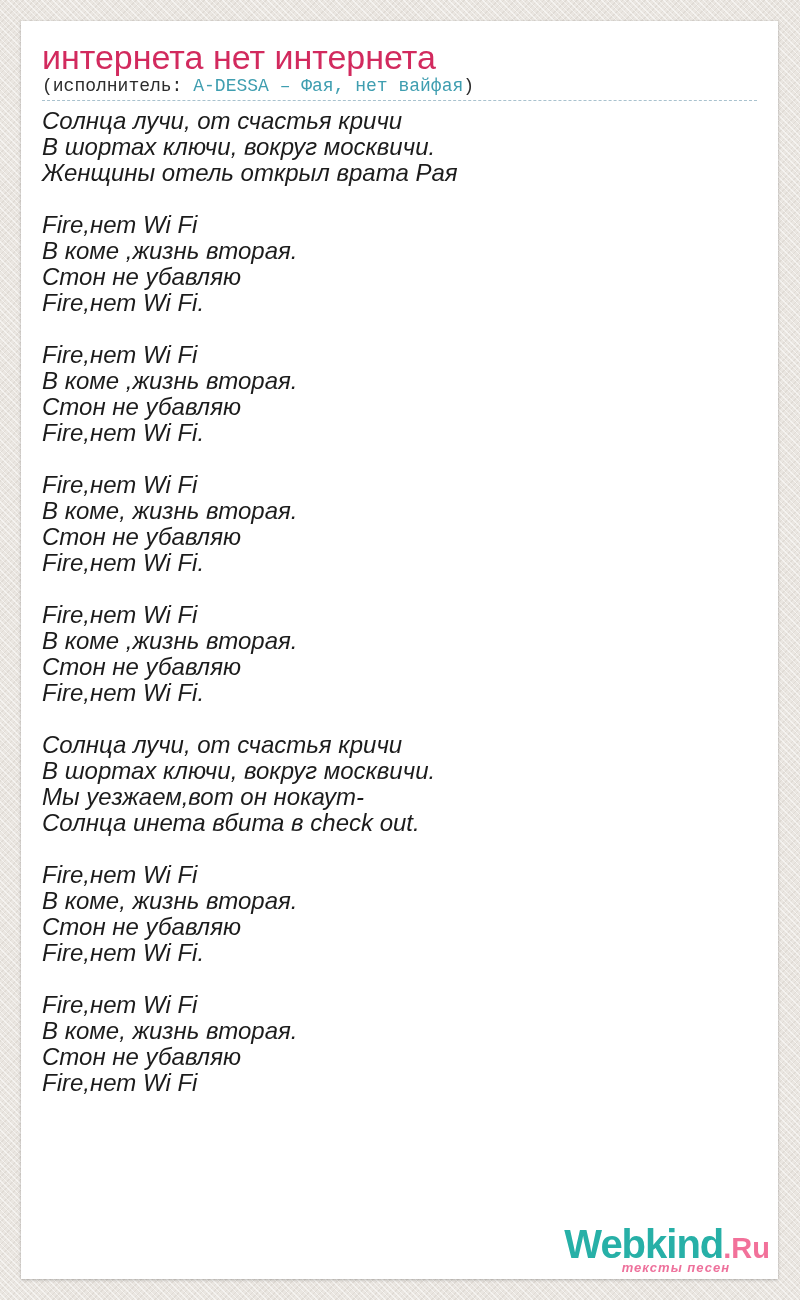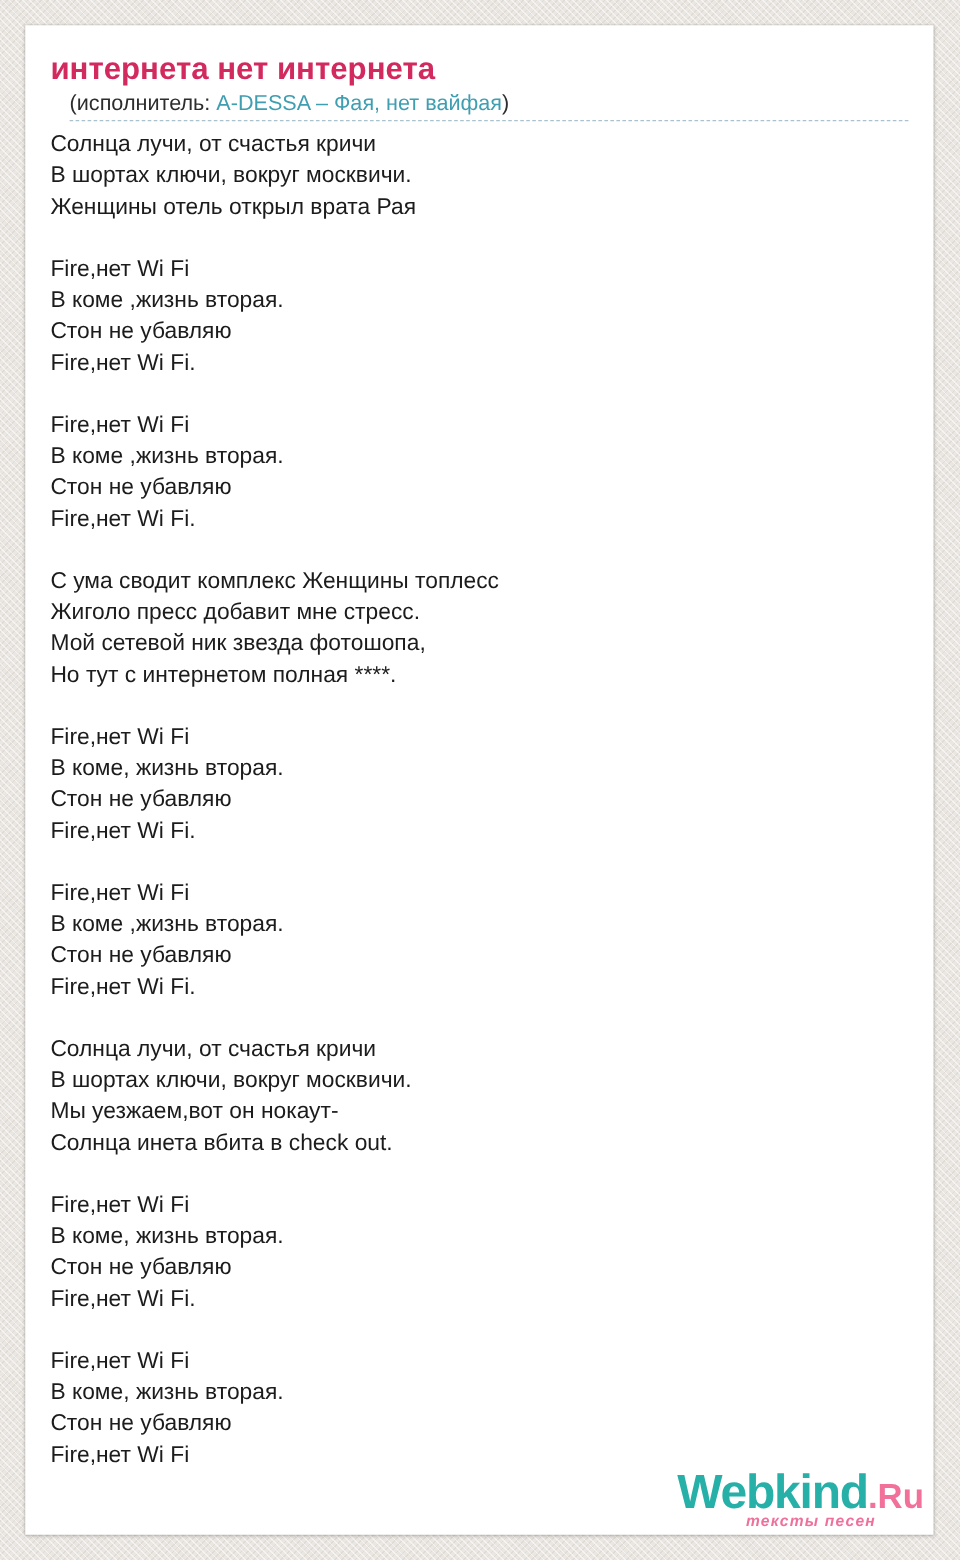--- a/index.html
+++ b/index.html
@@ -26,30 +26,30 @@
       repeating-linear-gradient(45deg, rgba(255,255,255,0.55) 0px, rgba(255,255,255,0.55) 1px, transparent 1px, transparent 4px),
       repeating-linear-gradient(135deg, rgba(186,178,168,0.22) 0px, rgba(186,178,168,0.22) 1px, transparent 1px, transparent 4px);
   }
   .card{
     position:absolute;left:21px;top:21px;width:757px;height:1258px;
     background:var(--card-background);
     box-shadow:0 1px 3px rgba(0,0,0,0.22), 0 0 1px rgba(0,0,0,0.15);
     padding:22px 21px 0 21px;
   }
   h1.song-title{
-    margin:0;font-size:26px;line-height:28px;font-weight:700;
+    margin:0;font-size:34px;line-height:28px;font-weight:400;
     color:var(--title);
   }
   .artist-line{
-    margin:4px 0 0 16px;font-size:18px;line-height:22px;color:#2d2d2d;
-    padding-bottom:3px;border-bottom:1px dashed var(--separator-dashed);
+    margin:4px 0 0 0;font-size:18px;line-height:22px;color:#2d2d2d;
+    padding-bottom:3px;border-bottom:1px dashed var(--separator-dashed);font-family:Liberation Mono, monospace;
   }
   .artist-link{color:var(--artist-link);text-decoration:none;cursor:pointer;}
   .lyrics{
-    margin-top:7px;font-size:19px;line-height:26px;color:var(--lyrics-text);
+    margin-top:7px;font-size:24px;line-height:26px;color:var(--lyrics-text);font-style:italic;
   }
   .stanza{margin:0 0 26px 0;}
   .stanza:last-child{margin-bottom:0;}
   .lyric-line{min-height:26px;white-space:pre-wrap;}
   .logo{
     position:absolute;right:8px;bottom:5px;text-align:right;line-height:1;
     cursor:pointer;
   }
   .logo-line{white-space:nowrap;}
   .logo-main{
@@ -92,26 +92,20 @@
           <div class="lyric-line">Стон не убавляю</div>
           <div class="lyric-line">Fire,нет Wi Fi.</div>
         </div>
         <div class="stanza">
           <div class="lyric-line">Fire,нет Wi Fi</div>
           <div class="lyric-line">В коме ,жизнь вторая.</div>
           <div class="lyric-line">Стон не убавляю</div>
           <div class="lyric-line">Fire,нет Wi Fi.</div>
         </div>
         <div class="stanza">
-          <div class="lyric-line">С ума сводит комплекс Женщины топлесс</div>
-          <div class="lyric-line">Жиголо пресс добавит мне стресс.</div>
-          <div class="lyric-line">Мой сетевой ник звезда фотошопа,</div>
-          <div class="lyric-line">Но тут с интернетом полная ****.</div>
-        </div>
-        <div class="stanza">
           <div class="lyric-line">Fire,нет Wi Fi</div>
           <div class="lyric-line">В коме, жизнь вторая.</div>
           <div class="lyric-line">Стон не убавляю</div>
           <div class="lyric-line">Fire,нет Wi Fi.</div>
         </div>
         <div class="stanza">
           <div class="lyric-line">Fire,нет Wi Fi</div>
           <div class="lyric-line">В коме ,жизнь вторая.</div>
           <div class="lyric-line">Стон не убавляю</div>
           <div class="lyric-line">Fire,нет Wi Fi.</div>

